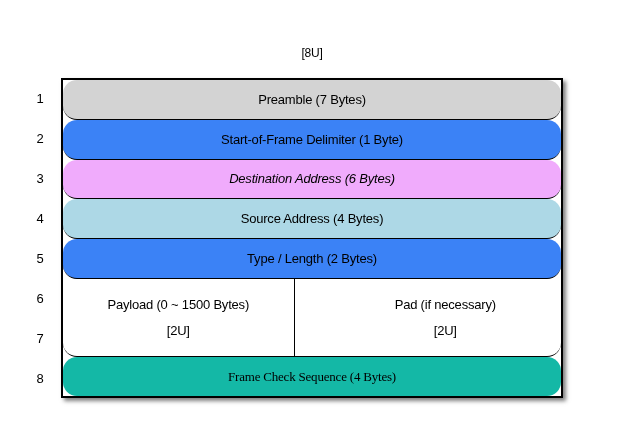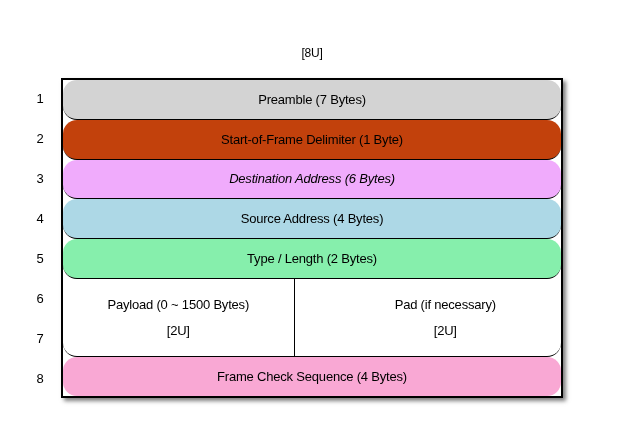--- a/index.html
+++ b/index.html
@@ -106,40 +106,40 @@
     <div class="rownum">5</div>
     <div class="rownum">6</div>
     <div class="rownum">7</div>
     <div class="rownum">8</div>
   </div>
 
   <div class="frame-table">
     <div class="frow" style="background-color: rgb(211, 211, 211);">
       <span>Preamble (7 Bytes)</span>
     </div>
-    <div class="frow" style="background-color: #c2410c;">
+    <div class="frow" style="background-color: #3b82f6;">
       <span>Start-of-Frame Delimiter (1 Byte)</span>
     </div>
     <div class="frow" style="background-color: #f0abfc; font-style: italic;">
       <span>Destination Address (6 Bytes)</span>
     </div>
     <div class="frow" style="background-color: rgb(173, 216, 230);">
       <span>Source Address (4 Bytes)</span>
     </div>
-    <div class="frow" style="background-color: #86efac;">
+    <div class="frow" style="background-color: #3b82f6;">
       <span>Type / Length (2 Bytes)</span>
     </div>
     <div class="frow double" style="background-color: rgb(255, 255, 255);">
       <div class="cell left">
         <div>Payload (0 ~ 1500 Bytes)</div>
         <div>[2U]</div>
       </div>
       <div class="cell">
         <div>Pad (if necessary)</div>
         <div>[2U]</div>
       </div>
     </div>
-    <div class="frow last" style="background-color: #f9a8d4;">
+    <div class="frow last" style="background-color: #14b8a6; font-family: Liberation Serif, serif;">
       <span>Frame Check Sequence (4 Bytes)</span>
     </div>
   </div>
 
 </div>
 
 </body></html>

